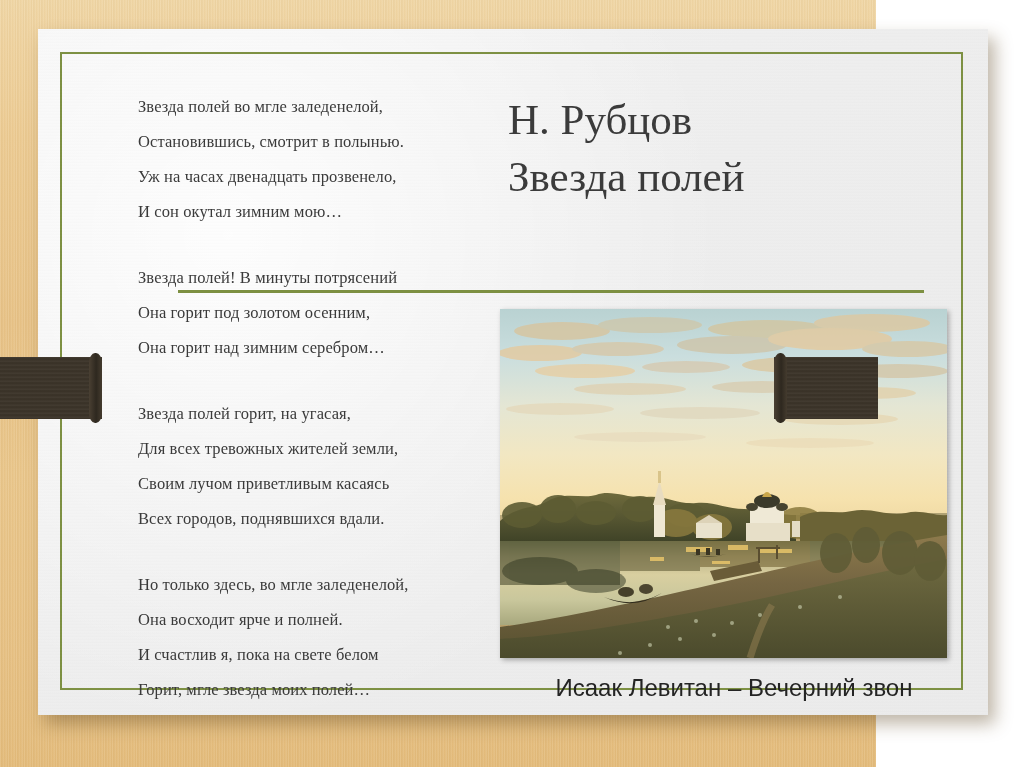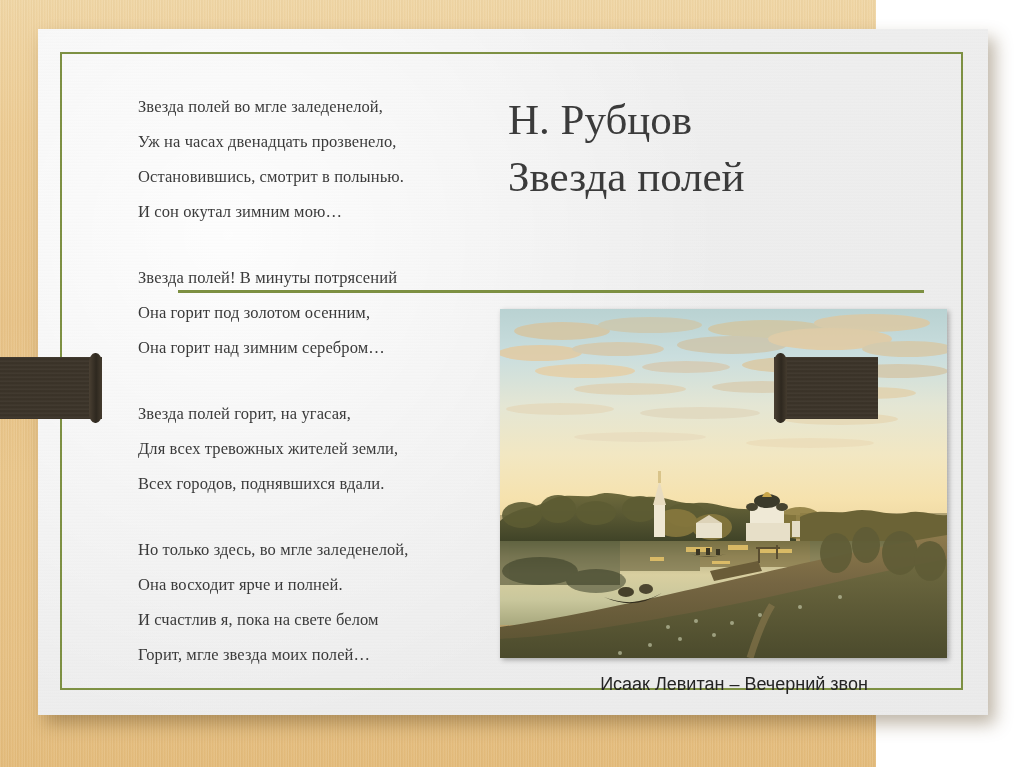--- a/index.html
+++ b/index.html
@@ -157,51 +157,52 @@
   .painting-wrap svg { display: block; width: 100%; height: 100%; }
 
   
   .caption {
     position: absolute;
     left: 470px;
     top: 645px;
     width: 452px;
     text-align: center;
     font-family: "Liberation Sans", sans-serif;
-    font-size: 18px;
+    font-size: 24px;
     color: #242424;
     z-index: 4;
   }
 </style>
 </head>
 <body>
 
 <div class="stage">
 
   <div class="slide">
     <div class="slide-frame"></div>
 
     <div class="poem">
 
       <div class="stanza">
         <div class="poem-line">Звезда полей во мгле заледенелой,</div>
+        <div class="poem-line">Остановившись, смотрит в полынью.</div>
         <div class="poem-line">Уж на часах двенадцать прозвенело,</div>
-        <div class="poem-line">Остановившись, смотрит в полынью.</div>
         <div class="poem-line">И сон окутал зимним мою…</div>
       </div>
 
       <div class="stanza">
         <div class="poem-line">Звезда полей! В минуты потрясений</div>
         <div class="poem-line">Она горит под золотом осенним,</div>
         <div class="poem-line">Она горит над зимним серебром…</div>
       </div>
 
       <div class="stanza">
         <div class="poem-line">Звезда полей горит, на угасая,</div>
         <div class="poem-line">Для всех тревожных жителей земли,</div>
+        <div class="poem-line">Своим лучом приветливым касаясь</div>
         <div class="poem-line">Всех городов, поднявшихся вдали.</div>
       </div>
 
       <div class="stanza">
         <div class="poem-line">Но только здесь, во мгле заледенелой,</div>
         <div class="poem-line">Она восходит ярче и полней.</div>
         <div class="poem-line">И счастлив я, пока на свете белом</div>
         <div class="poem-line">Горит, мгле звезда моих полей…</div>
       </div>
 

